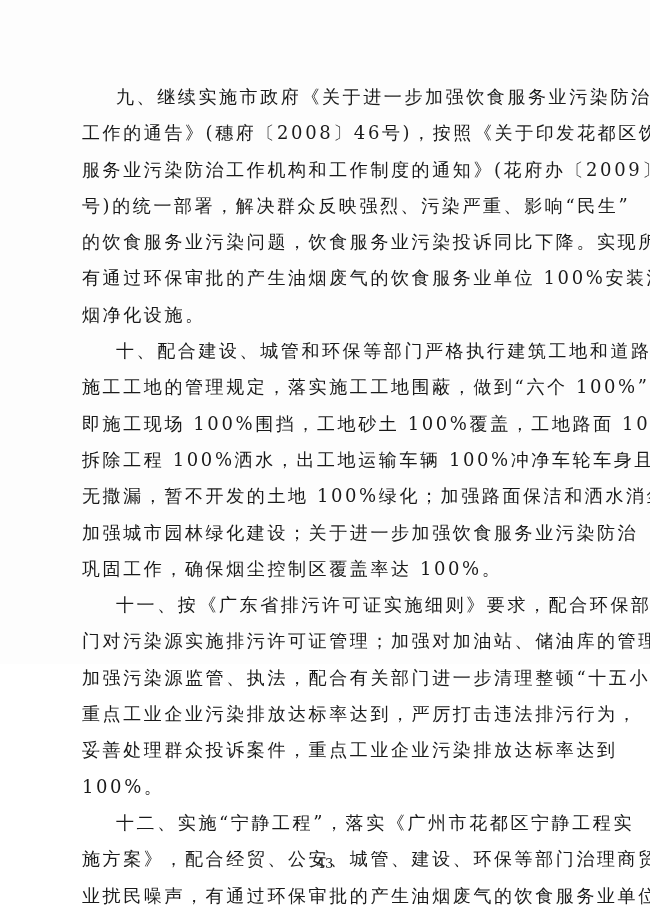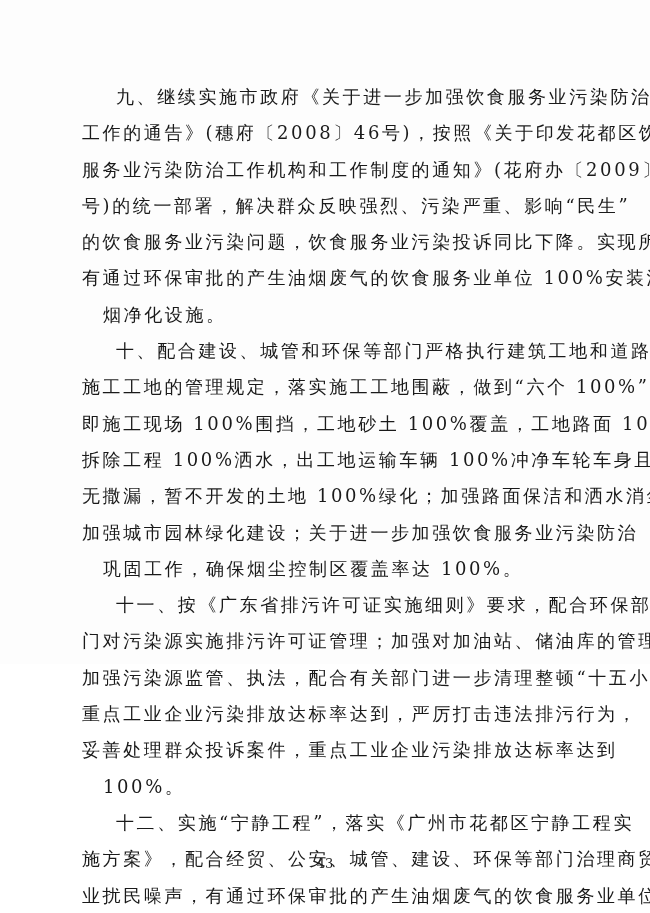--- a/index.html
+++ b/index.html
@@ -42,21 +42,20 @@
       white-space: nowrap;
       text-align-last: justify;
       text-align: justify;
       text-indent: 0;
     }
     .line.first {
       padding-left: 34px;
     }
     .line.last {
       text-align-last: left;
-      margin-left: 21px;
     }
     .page-number {
       position: absolute;
       left: 0;
       width: 650px;
       top: 856px;
       text-align: center;
       font-size: 13px;
       font-family: "DejaVu Serif", serif;
       color: #222;

